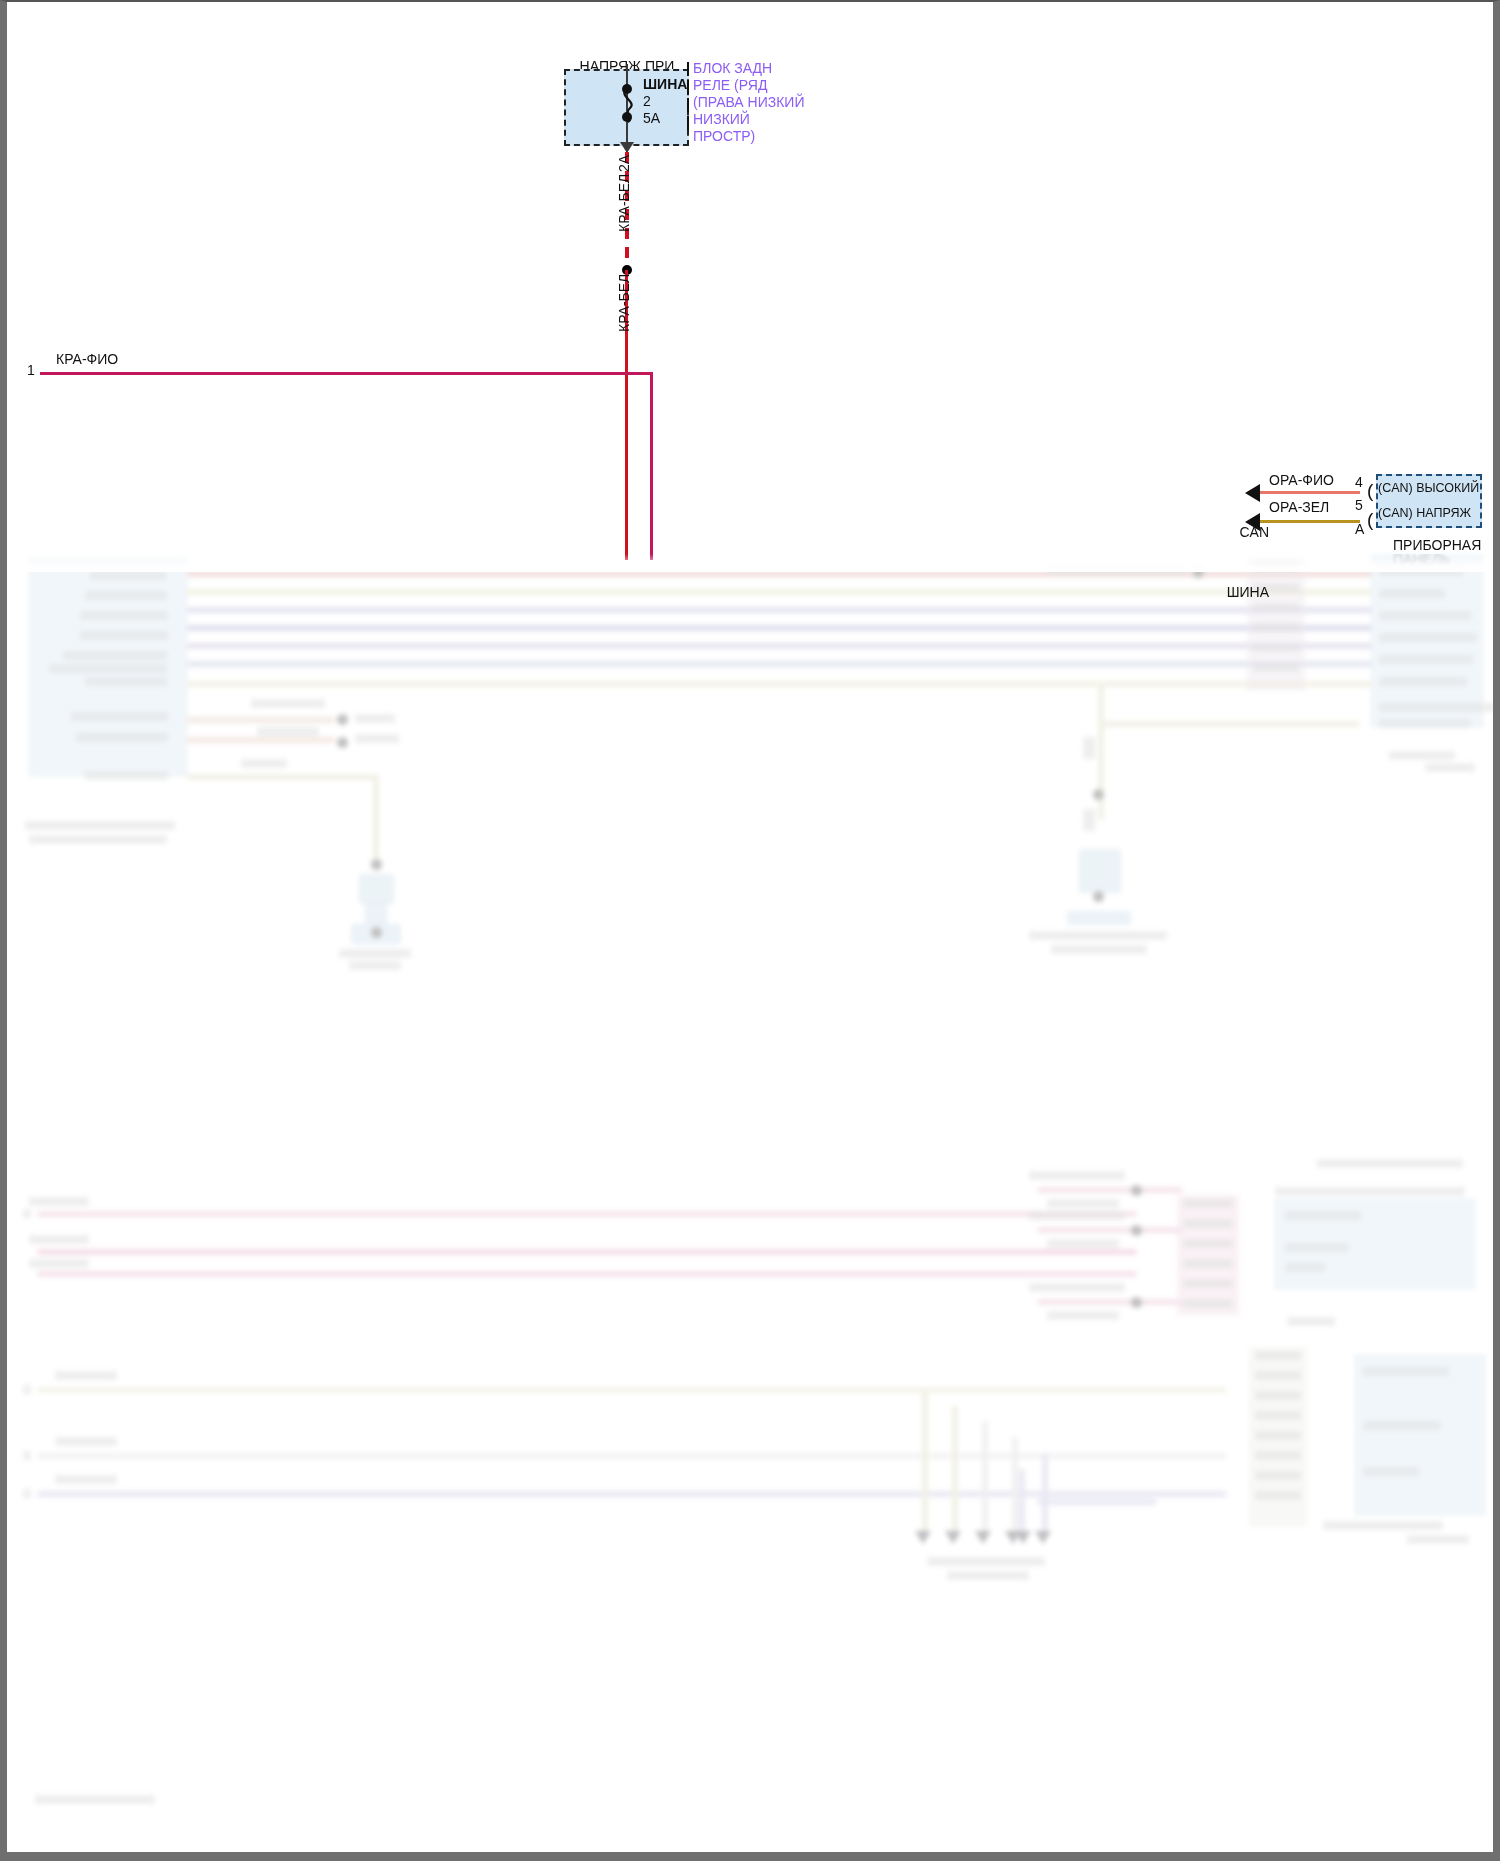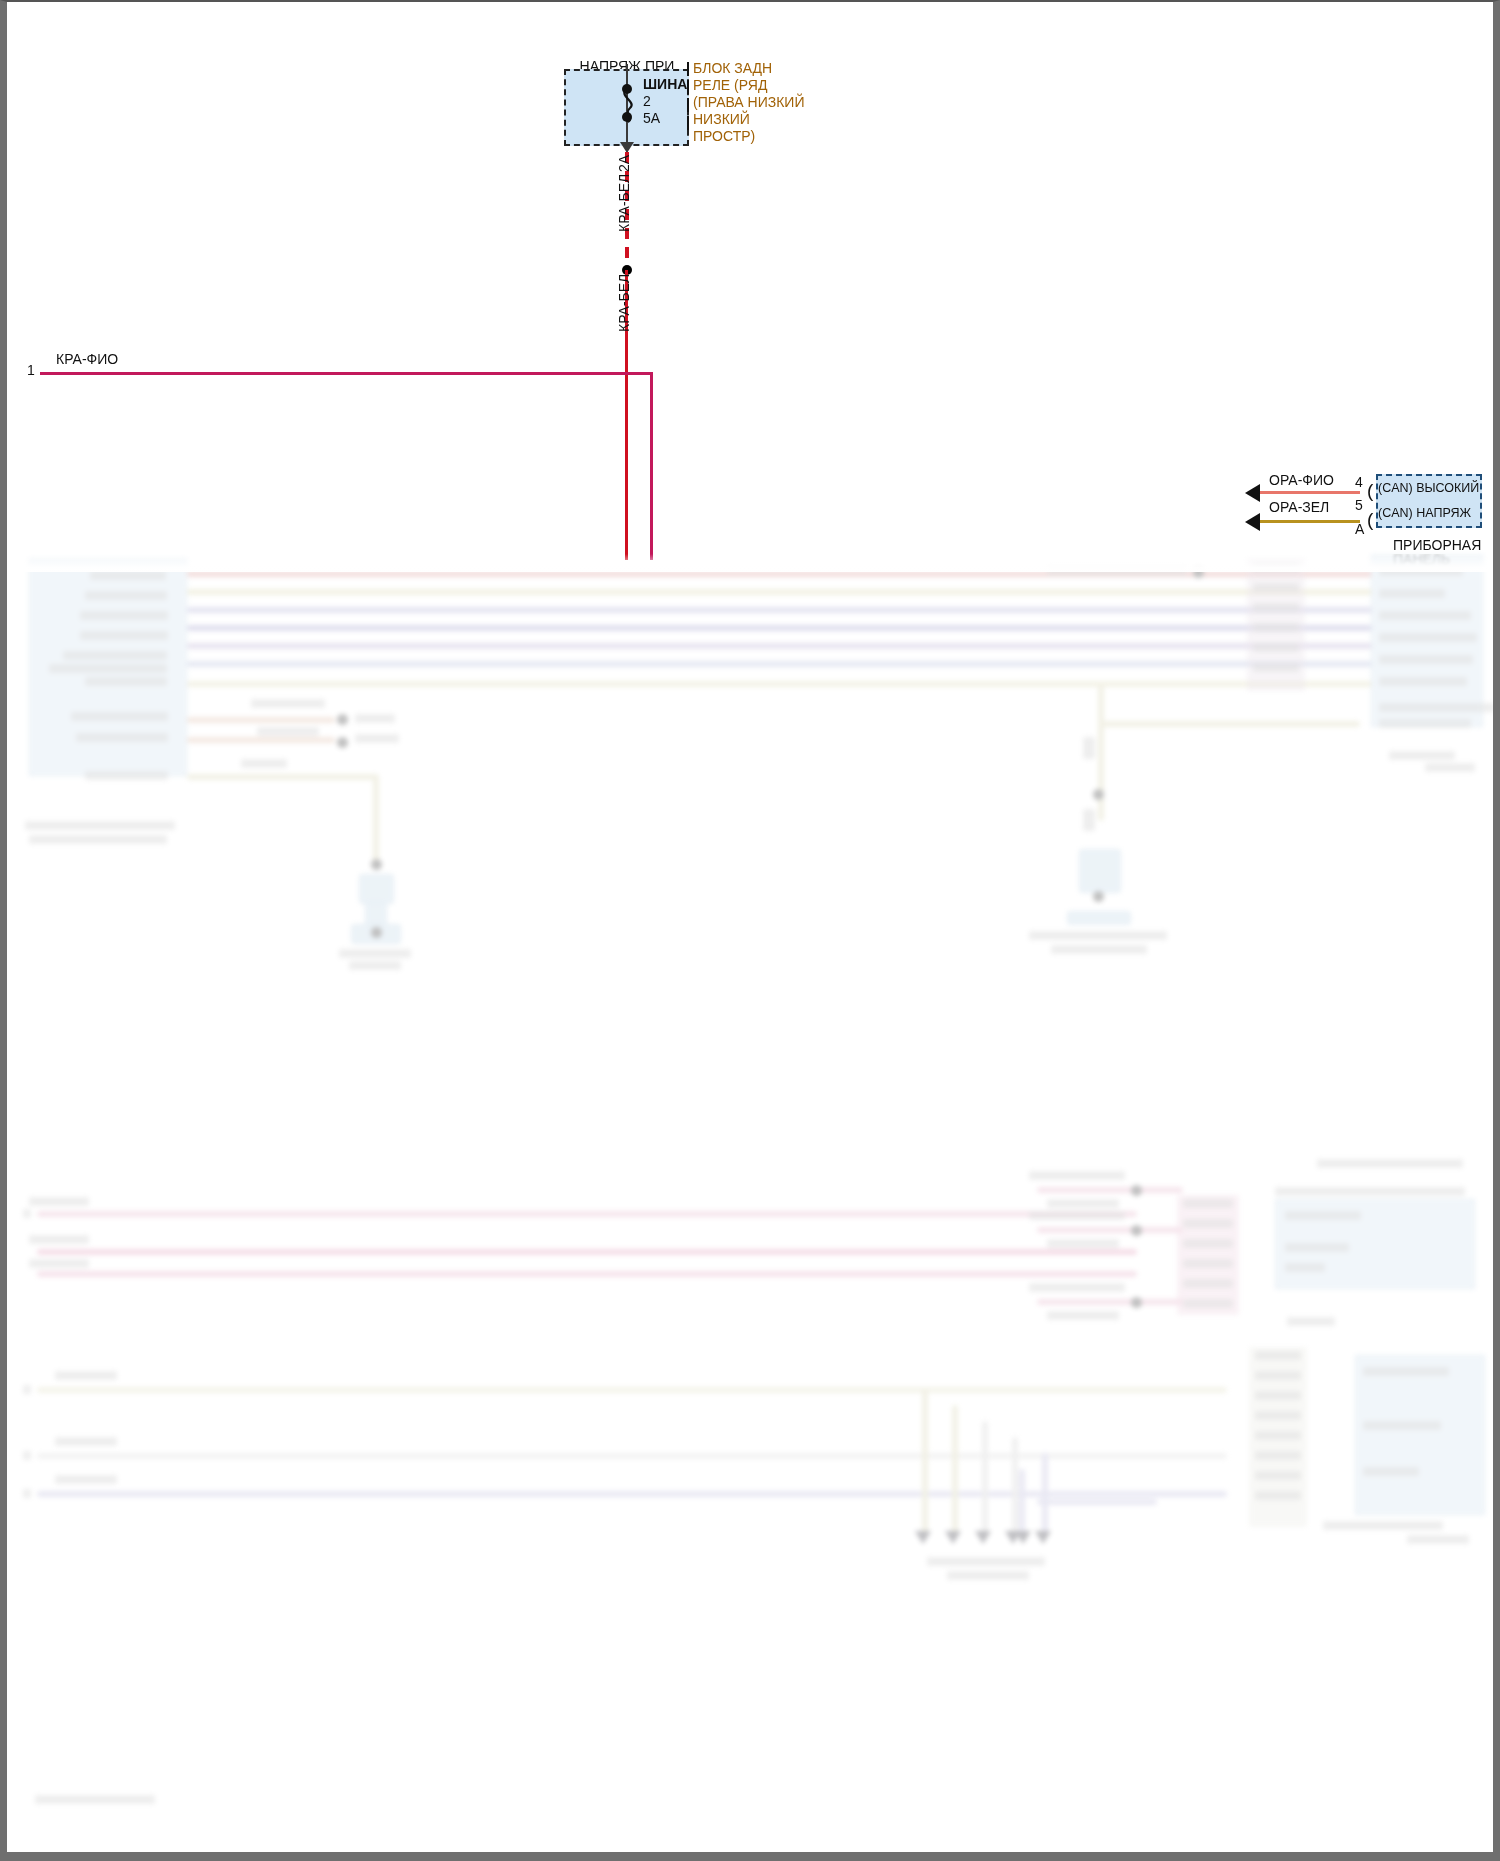--- a/index.html
+++ b/index.html
@@ -257,21 +257,21 @@
     <div class="fdot" style="left:615px;top:110px;"></div>
     <svg id="fuse-squiggle" viewBox="0 0 22 36">
       <path d="M9 2 C 2 8, 20 14, 13 20 C 6 26, 18 30, 11 34" stroke="#111" stroke-width="2.2" fill="none"></path>
     </svg>
     <div id="fuse-arrow"></div>
 
     <div class="lbl" style="left:636px;top:74px;font-weight:600;">ШИНА</div>
     <div class="lbl" style="left:636px;top:91px;">2</div>
     <div class="lbl" style="left:636px;top:108px;text-align:center;">5А</div>
 
-    <div style="position:absolute;left:686px;top:58px;font-size:14px;line-height:17px;color:#a16207;border-left:0;">
+    <div style="position:absolute;left:686px;top:58px;font-size:14px;line-height:17px;color:#8b5cf6;border-left:0;">
       <div style="position:absolute;left:-6px;top:3px;width:2px;height:80px;"></div>
       <div>БЛОК ЗАДН</div>
       <div>РЕЛЕ (РЯД</div>
       <div>(ПРАВА НИЗКИЙ</div>
       <div>НИЗКИЙ</div>
       <div>ПРОСТР)</div>
     </div>
 
     <div style="position:absolute;left:680px;top:60px;width:2px;height:14px;background:#111;"></div>
     <div style="position:absolute;left:680px;top:78px;width:2px;height:14px;background:#111;"></div>
@@ -283,20 +283,24 @@
     <div class="vert-txt" style="left:609px;top:230px;">КРА-БЕЛ</div>
     <div class="dot" style="left:615px;top:263px;"></div>
     <div id="red-solid-1"></div>
     <div class="vert-txt" style="left:609px;top:330px;">КРА-БЕЛ</div>
 
     <div id="pin1">1</div>
     <div id="kra-fio-h"></div>
     <div id="kra-fio-v"></div>
     <div class="lbl" style="left:49px;top:349px;">КРА-ФИО</div>
 
+    <div class="lbl" style="left:1190px;top:480px;text-align:right;width:72px;line-height:20px;">
+      <div>CAN</div>
+      <div>ШИНА</div>
+    </div>
 
     <div class="can-arrow" style="left:1238px;top:482px;"></div>
     <div class="can-wire" style="left:1253px;top:489px;width:100px;background:#e8766a;"></div>
     <div class="lbl" style="left:1262px;top:470px;">ОРА-ФИО</div>
     <div class="lbl" style="left:1348px;top:472px;">4</div>
     <div class="conn-paren" style="left:1360px;top:478px;">(</div>
 
     <div class="can-arrow" style="left:1238px;top:511px;"></div>
     <div class="can-wire" style="left:1253px;top:518px;width:100px;background:#b8921f;"></div>
     <div class="lbl" style="left:1262px;top:497px;">ОРА-ЗЕЛ</div>

